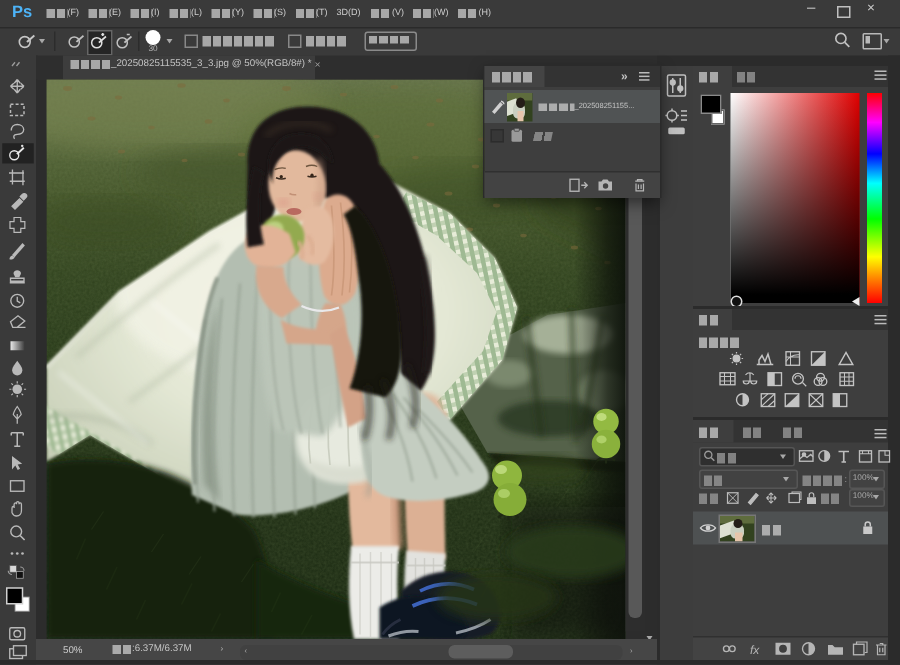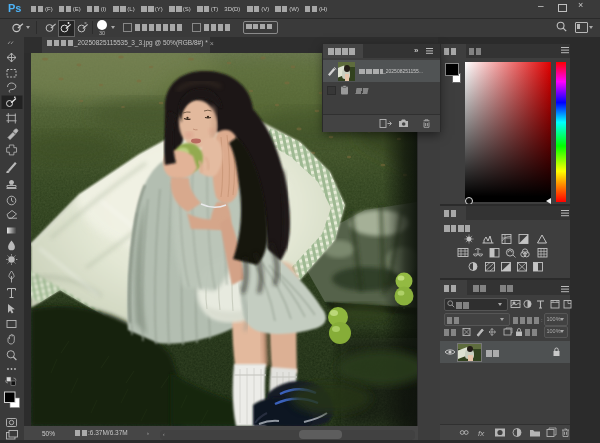--- a/index.html
+++ b/index.html
@@ -460,21 +460,21 @@
     <span class="t" style="font-size:6.5px;color:#c5c5c5;">:6.37M/6.37M</span>
   </div>
 <div class="abs t" style="left:147px;top:431px;font-size:5.5px;color:#b5b5b5;">›</div>
 
 <div class="abs" style="left:160px;top:430px;width:255px;height:10px;background:#414141;border-radius:4px;"></div>
 <div class="abs t" style="left:163px;top:432px;font-size:5px;color:#a8a8a8;">‹</div>
 <div class="abs" style="left:299px;top:430px;width:43px;height:9px;background:#5d5d5d;border-radius:4px;"></div>
 <div class="abs t" style="left:420px;top:432px;font-size:5px;color:#a8a8a8;">›</div>
 
 <div class="abs" style="left:438px;top:37px;width:162px;height:403px;background:#2b2b2b;"></div>
-<div id="rightcol" class="abs" style="left:416px;top:37px;width:162px;height:406px;text-align:center;">
+<div id="rightcol" class="abs" style="left:438px;top:37px;width:162px;height:406px;text-align:center;">
 
   <div class="abs" style="left:2px;top:7px;width:22px;height:396px;background:#3d3d3d;"></div>
   <svg class="abs" style="left:5px;top:12px;" width="16" height="76" viewBox="0 0 16 76">
     <g stroke="#c0c0c0" fill="none" stroke-width="1">
       <rect x="2" y="1" width="12" height="14" rx="1"></rect>
       <path d="M5.5 3 v10 M10.5 3 v10"></path>
       <circle cx="5.5" cy="6" r="1.6" fill="#c0c0c0"></circle>
       <circle cx="10.5" cy="10" r="1.6" fill="#c0c0c0"></circle>
       <circle cx="5" cy="28" r="3.2"></circle>
       <path d="M5 24.8 v-1.4 M5 31.2 v1.4 M1.8 28 h-1.2 M8.2 28 h1.4"></path>

